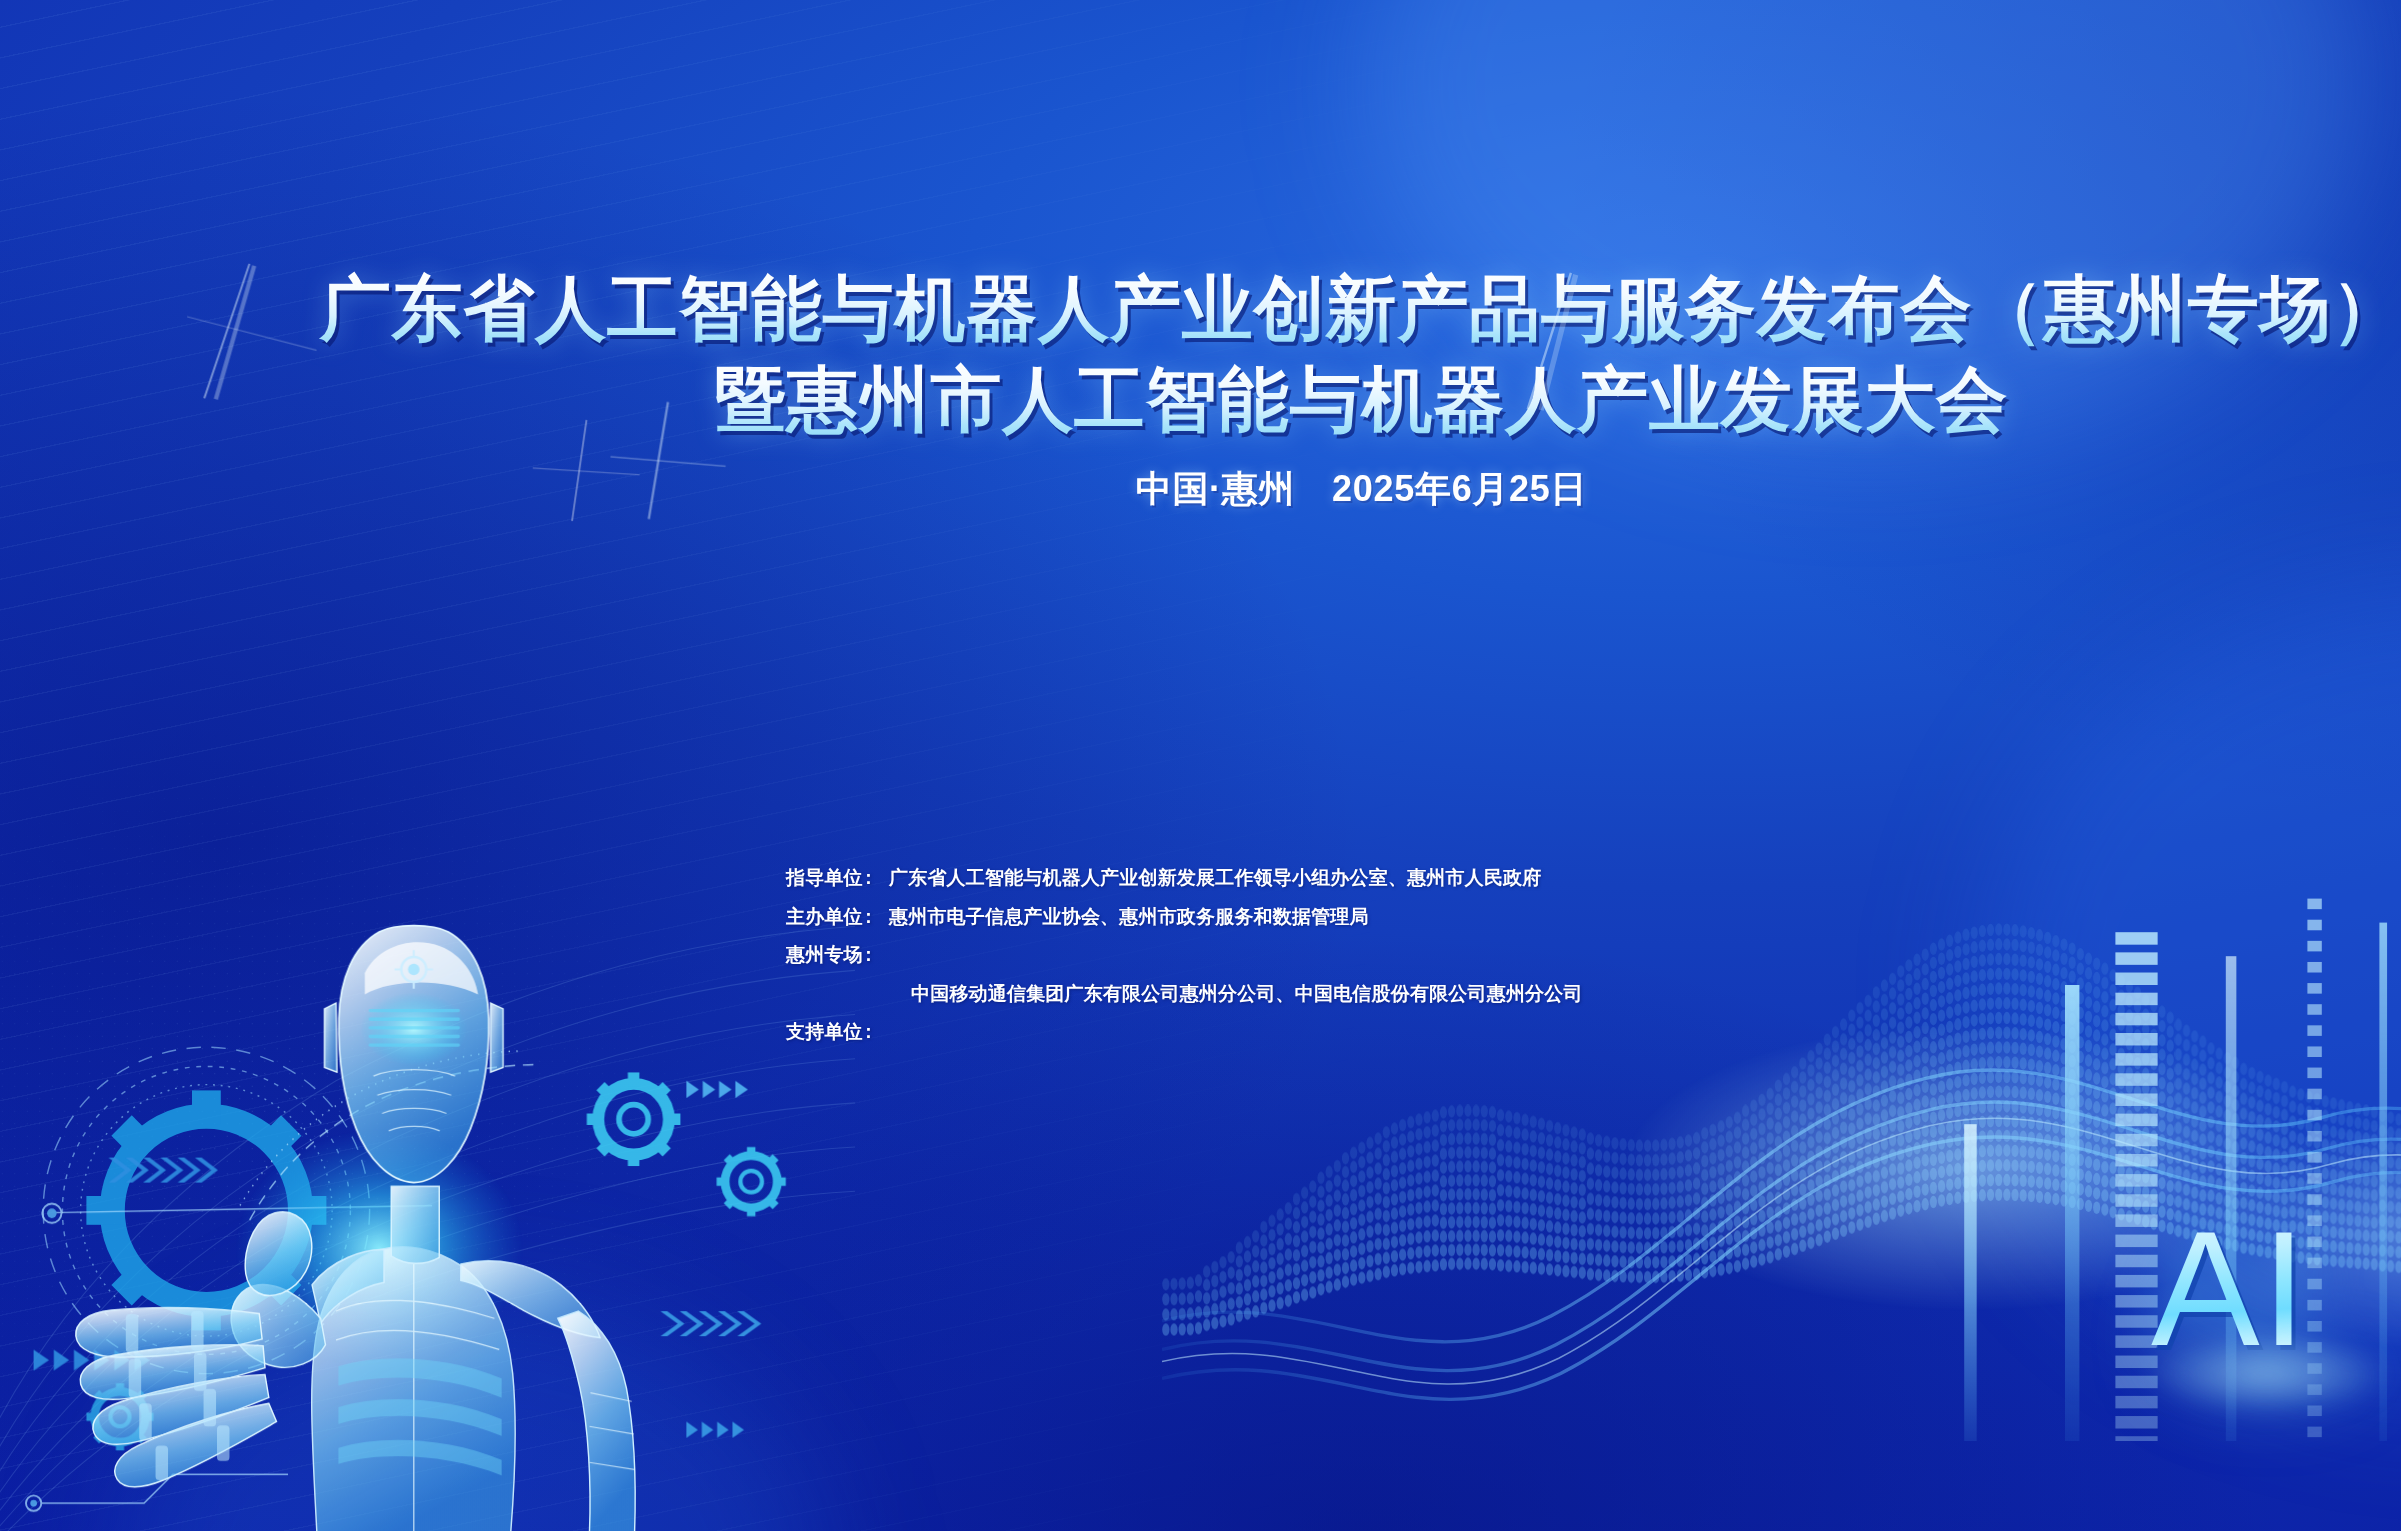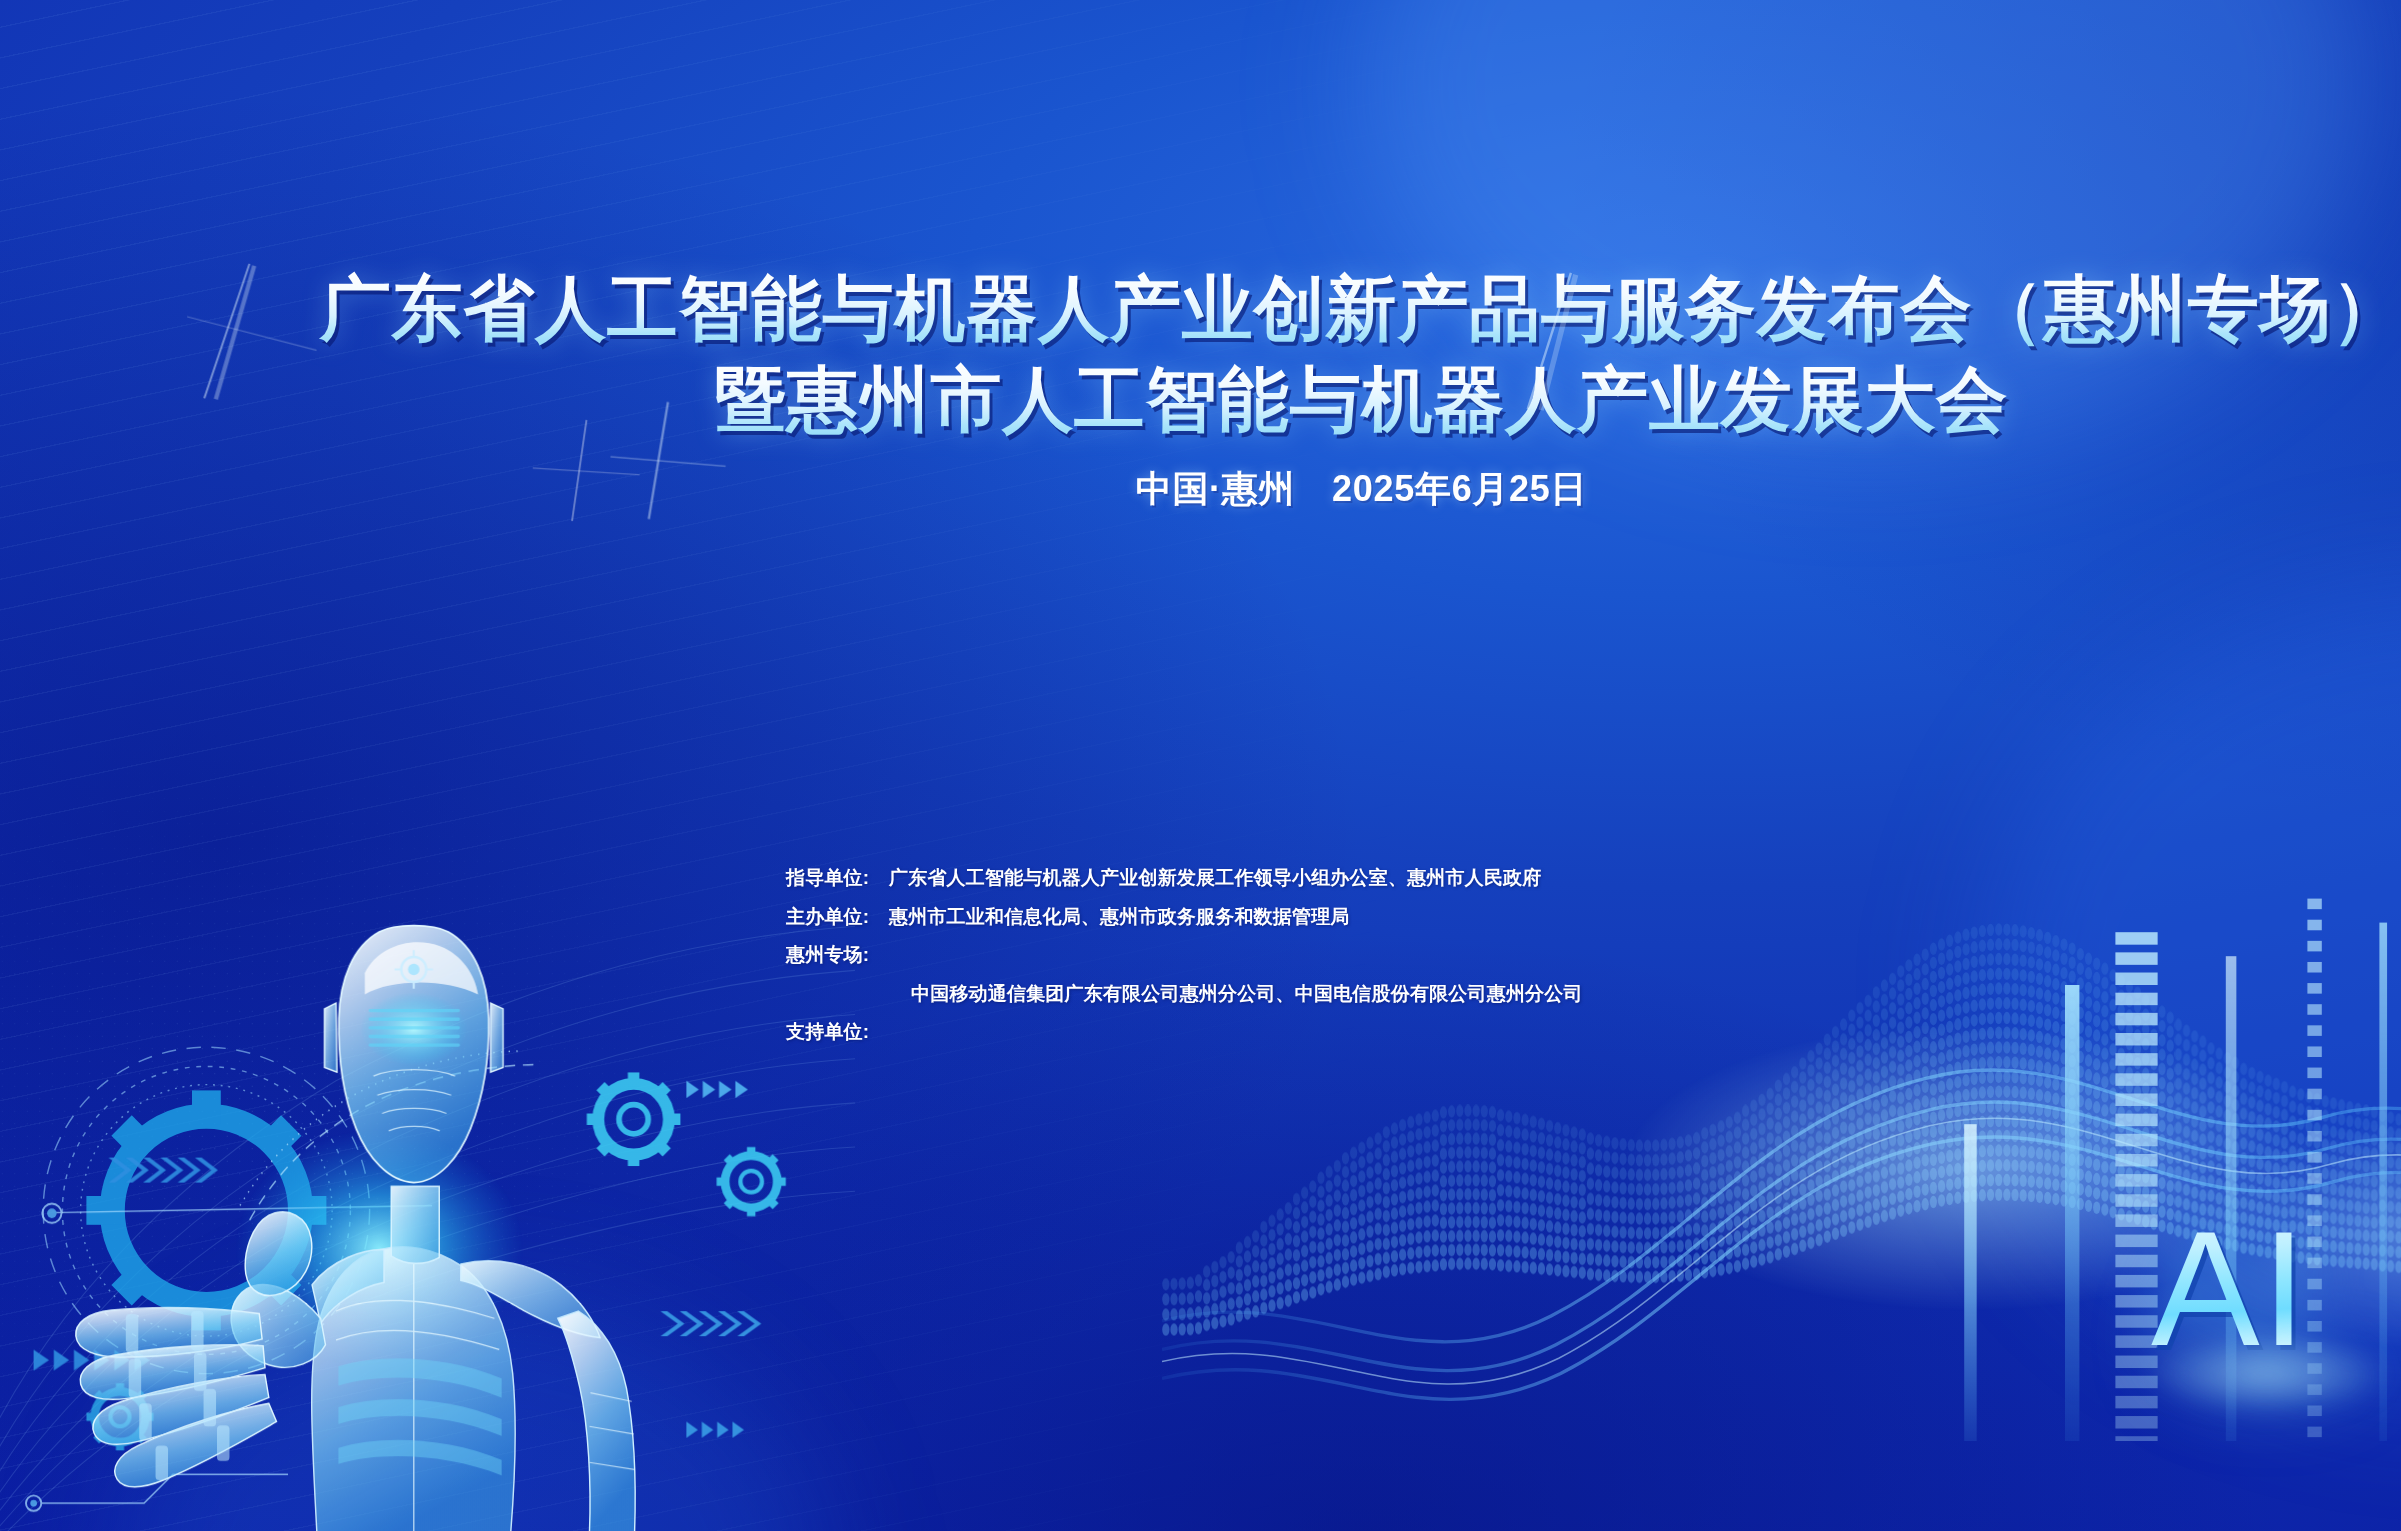--- a/index.html
+++ b/index.html
@@ -78,21 +78,21 @@
     font-size:36px; font-weight:bold; color:#ffffff;
     letter-spacing:.02em;
     text-shadow:0 0 10.6px rgba(170,220,255,.45), 1.9px 2.4px 0 rgba(8,26,120,.35);
   }
 
   
   .spark{ position:absolute; pointer-events:none; z-index:45; }
 
   
   #org-block{
-    position:absolute; left:786px; top:865px; z-index:40;
+    position:absolute; left:786px; top:865px; z-index:40;font-family:Liberation Mono, monospace;
   }
   .org-row{
     display:flex; align-items:baseline;
     font-size:19px; font-weight:bold; color:#fff;
     letter-spacing:.01em;
     margin-bottom:12.5px;
     text-shadow:1px 1.4px 2.9px rgba(4,18,95,.55);
     white-space:nowrap;
   }
   .org-label{ width:103px; flex:0 0 103px; text-align:left; }
@@ -2710,21 +2710,21 @@
   </g>
 </svg>
 
 <div id="org-block" data-interactable="false">
   <div class="org-row" data-interactable="false">
     <span class="org-label" data-interactable="false">指导单位:</span>
     <span class="org-value" data-interactable="false">广东省人工智能与机器人产业创新发展工作领导小组办公室、惠州市人民政府</span>
   </div>
   <div class="org-row" data-interactable="false">
     <span class="org-label" data-interactable="false">主办单位:</span>
-    <span class="org-value" data-interactable="false">惠州市工业和信息化局、惠州市政务服务和数据管理局</span>
+    <span class="org-value" data-interactable="false">惠州市电子信息产业协会、惠州市政务服务和数据管理局</span>
   </div>
   <div class="org-row" data-interactable="false">
     <span class="org-label" data-interactable="false">惠州专场:</span>
   </div>
   <div class="org-row cont" data-interactable="false">
     <span class="org-label" data-interactable="false">协办单位:</span>
     <span class="org-value" data-interactable="false">中国移动通信集团广东有限公司惠州分公司、中国电信股份有限公司惠州分公司</span>
   </div>
   <div class="org-row" data-interactable="false">
     <span class="org-label" data-interactable="false">支持单位:</span>

